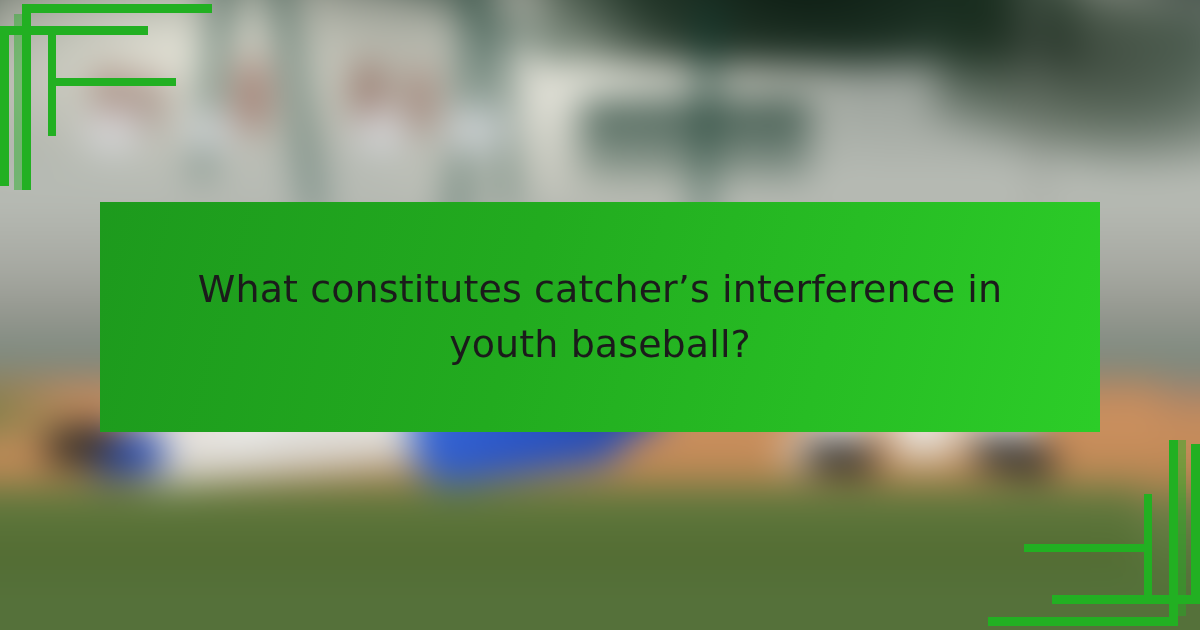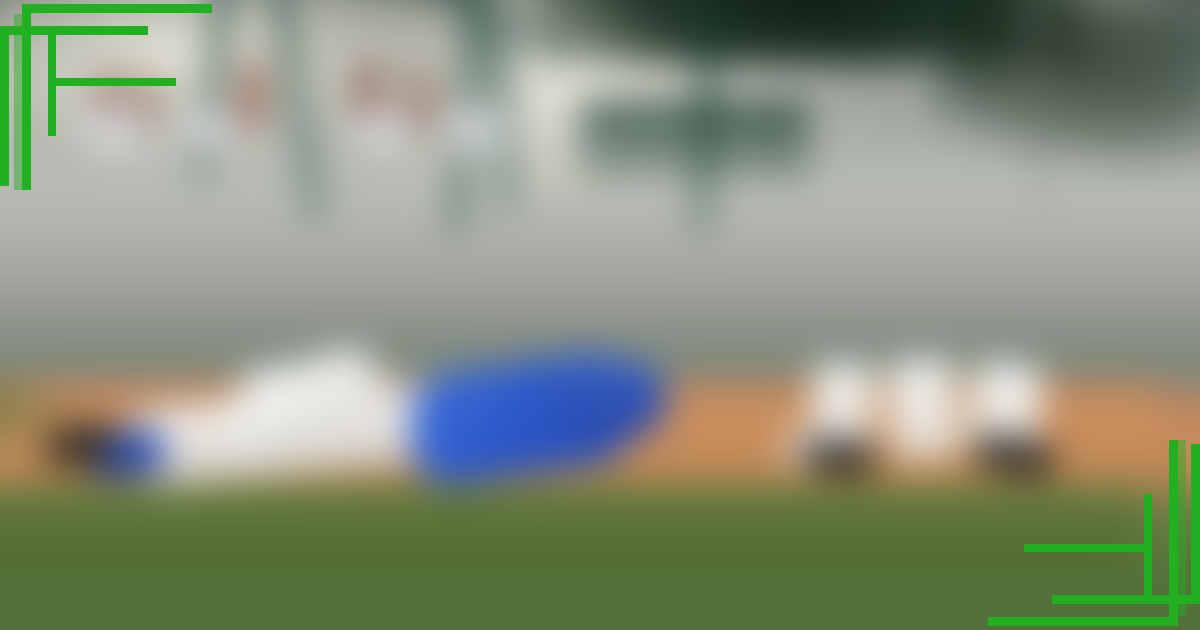--- a/index.html
+++ b/index.html
@@ -310,20 +310,23 @@
     <div class="orn tl-v-tall"></div>
     <div class="orn tl-h-outer"></div>
     <div class="orn tl-v-outer"></div>
     <div class="orn tl-h-mid"></div>
     <div class="orn tl-v-mid"></div>
     <div class="orn tl-h-in"></div>
     <div class="orn tl-v-in"></div>
     <div class="tl-sq"></div>
   </div>
 
+  <div class="banner">
+    <h1 class="banner-title">What constitutes catcher’s interference in youth baseball?</h1>
+  </div>
 
   <div>
     <div class="orn br-v-tall"></div>
     <div class="orn br-h-outer"></div>
     <div class="orn br-v-outer"></div>
     <div class="orn br-h-mid"></div>
     <div class="orn br-v-mid"></div>
     <div class="orn br-h-in"></div>
     <div class="orn br-v-in"></div>
     <div class="br-sq"></div>

